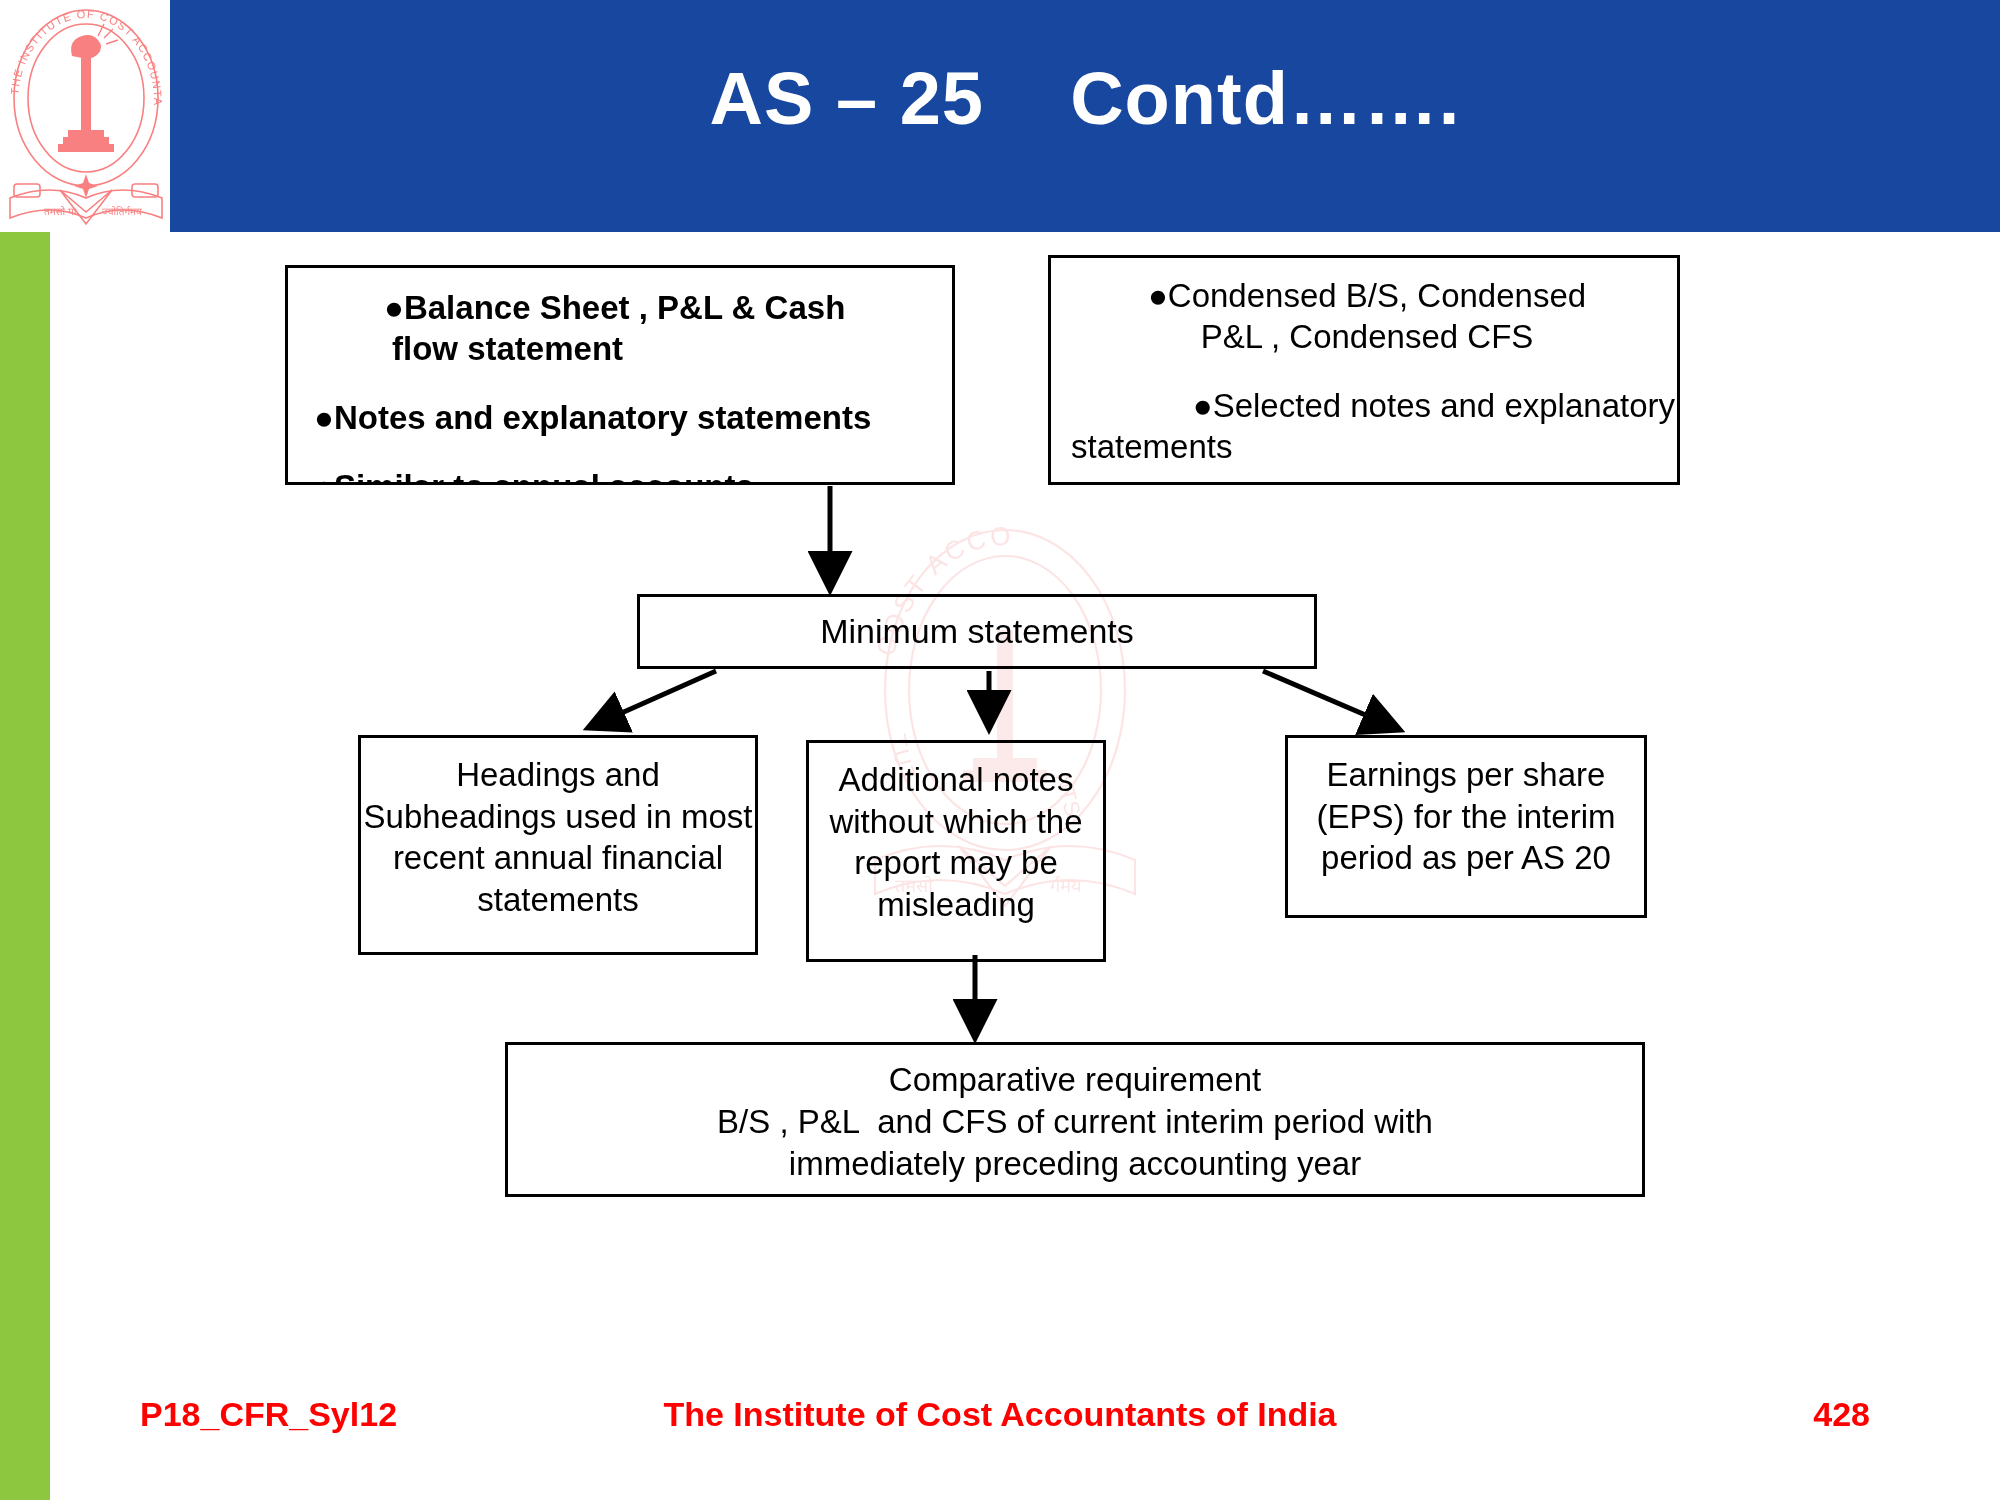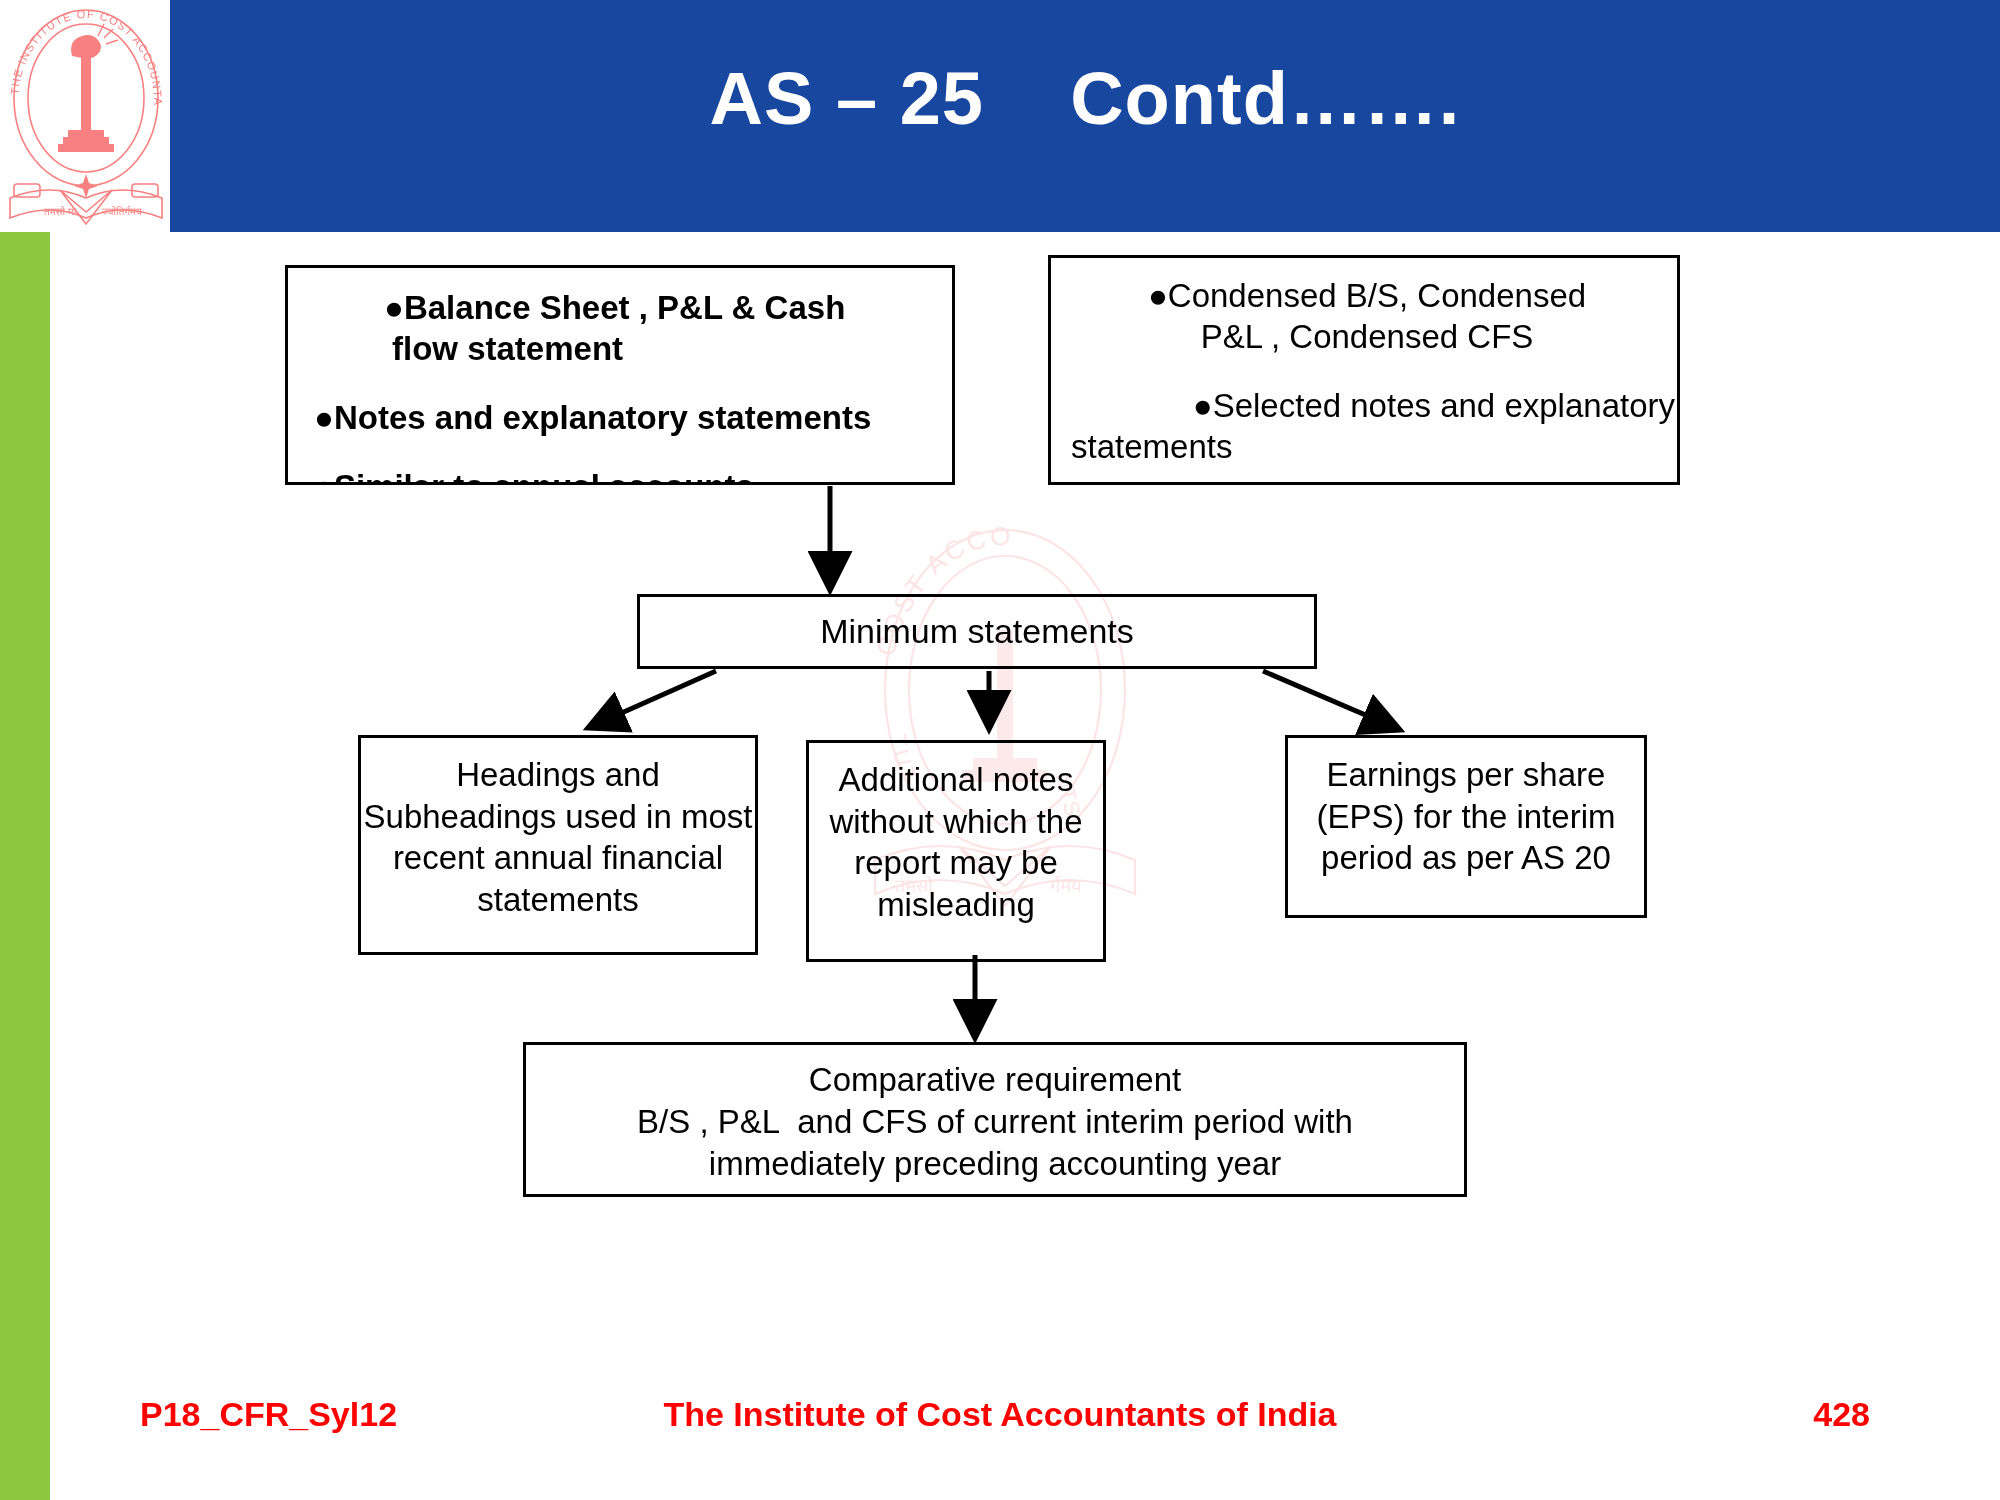--- a/index.html
+++ b/index.html
@@ -59,21 +59,21 @@
     overflow:hidden;
   }
   .fbox .line{white-space:pre-wrap;}
 
   #box-left{left:285px;top:265px;width:670px;height:220px;}
   #box-right{left:1048px;top:255px;width:632px;height:230px;}
   #box-min{left:637px;top:594px;width:680px;height:75px;}
   #box-head{left:358px;top:735px;width:400px;height:220px;}
   #box-notes{left:806px;top:740px;width:300px;height:222px;}
   #box-eps{left:1250px;top:735px;width:362px;height:183px;margin-left:35px;}
-  #box-comp{left:523px;top:1042px;width:944px;height:155px;}
+  #box-comp{left:505px;top:1042px;width:1140px;height:155px;}
 
   
   #box-left .txt{
     position:absolute;left:8px;top:20px;width:654px;
     font-size:33px;line-height:1.24;font-weight:bold;
   }
   #box-left .l1{text-align:left;padding-left:96px;text-indent:-8px;}
   #box-left .l2{text-align:left;padding-left:18px;margin-top:28px;}
   #box-left .l3{text-align:left;padding-left:18px;margin-top:28px;}
 

